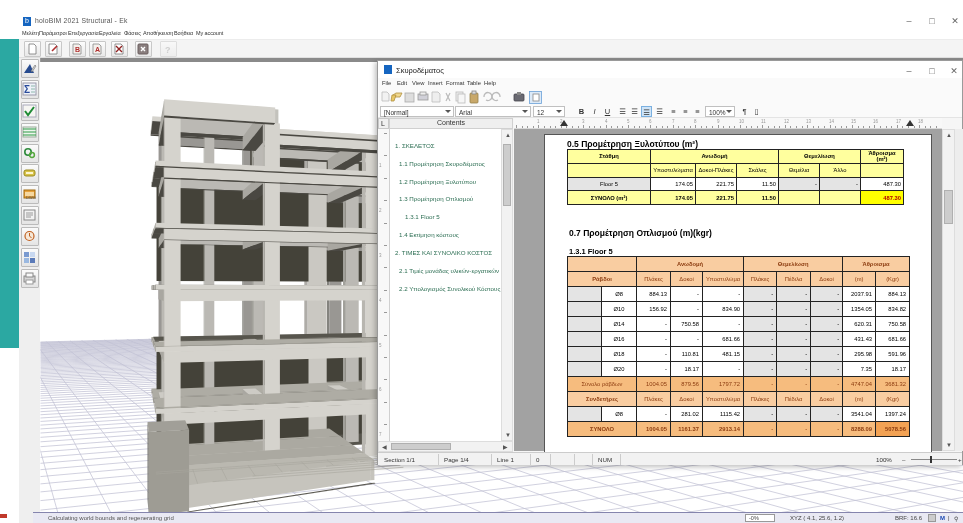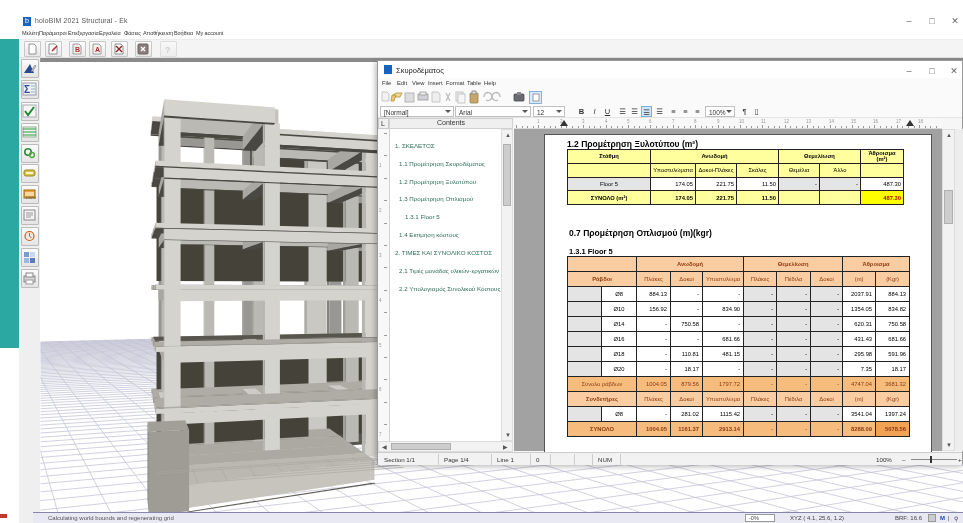--- a/index.html
+++ b/index.html
@@ -922,21 +922,21 @@
     <div class="scthumb" style="left:1px;top:14px;width:8px;height:62px"></div>
     <span class="sbarr" style="left:3px;top:302px">▼</span>
   </div>
   <div id="chscroll">
     <span class="sbarr" style="left:3px;top:2px">◀</span>
     <span class="sbarr" style="left:124px;top:2px">▶</span>
     <div class="scthumb" style="left:12px;top:1px;width:60px;height:7px"></div>
   </div>
   <div id="pagearea">
     <div id="page">
-      <div class="h1" style="left:22px;top:4px;font-size:8.5px">1.2 Προμέτρηση Ξυλοτύπου (m²)</div>
+      <div class="h1" style="left:22px;top:4px;font-size:8.5px">0.5 Προμέτρηση Ξυλοτύπου (m²)</div>
       <div class="h1" style="left:24px;top:93px;font-size:8.5px">0.7 Προμέτρηση Οπλισμού (m)(kgr)</div>
       <div class="h1" style="left:24px;top:112px;font-size:7.5px">1.3.1 Floor 5</div>
       <table id="t1">
           <colgroup>
             <col style="width:83px">
             <col style="width:45px">
             <col style="width:41px">
             <col style="width:42px">
             <col style="width:41px">
             <col style="width:41px">

